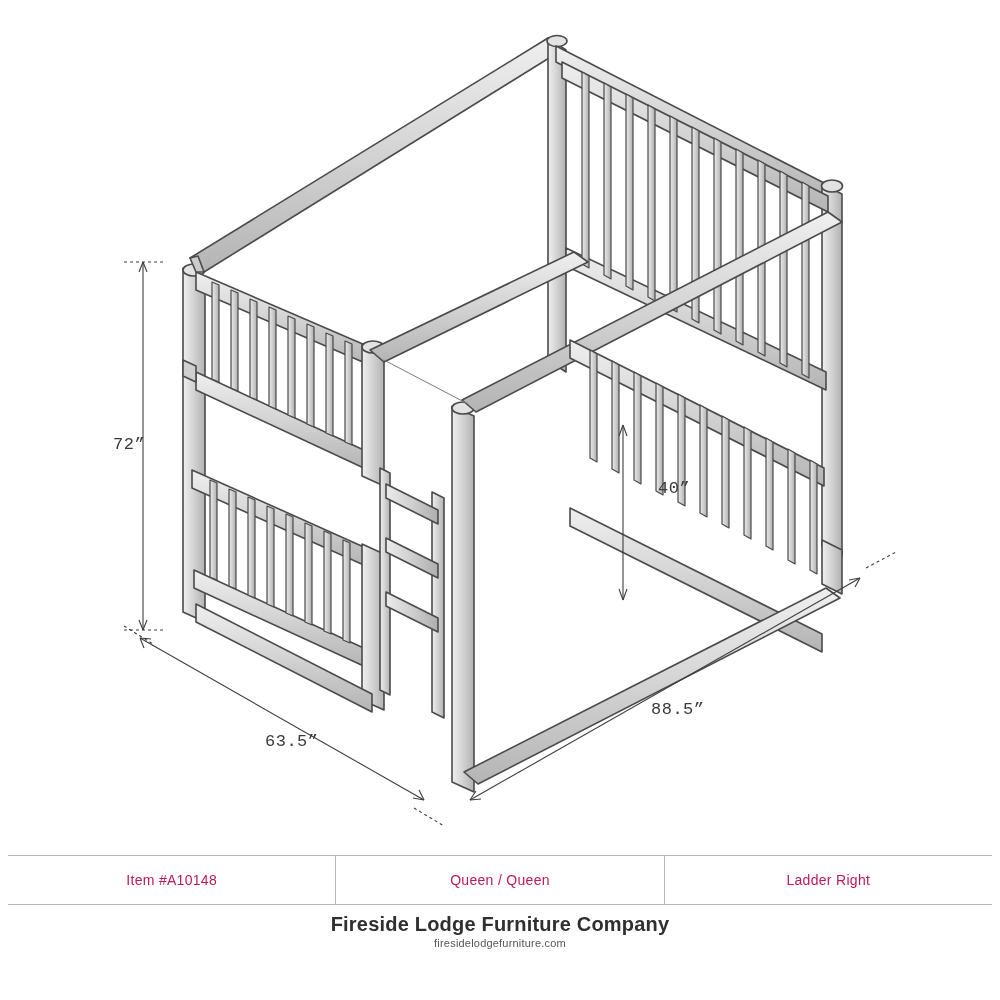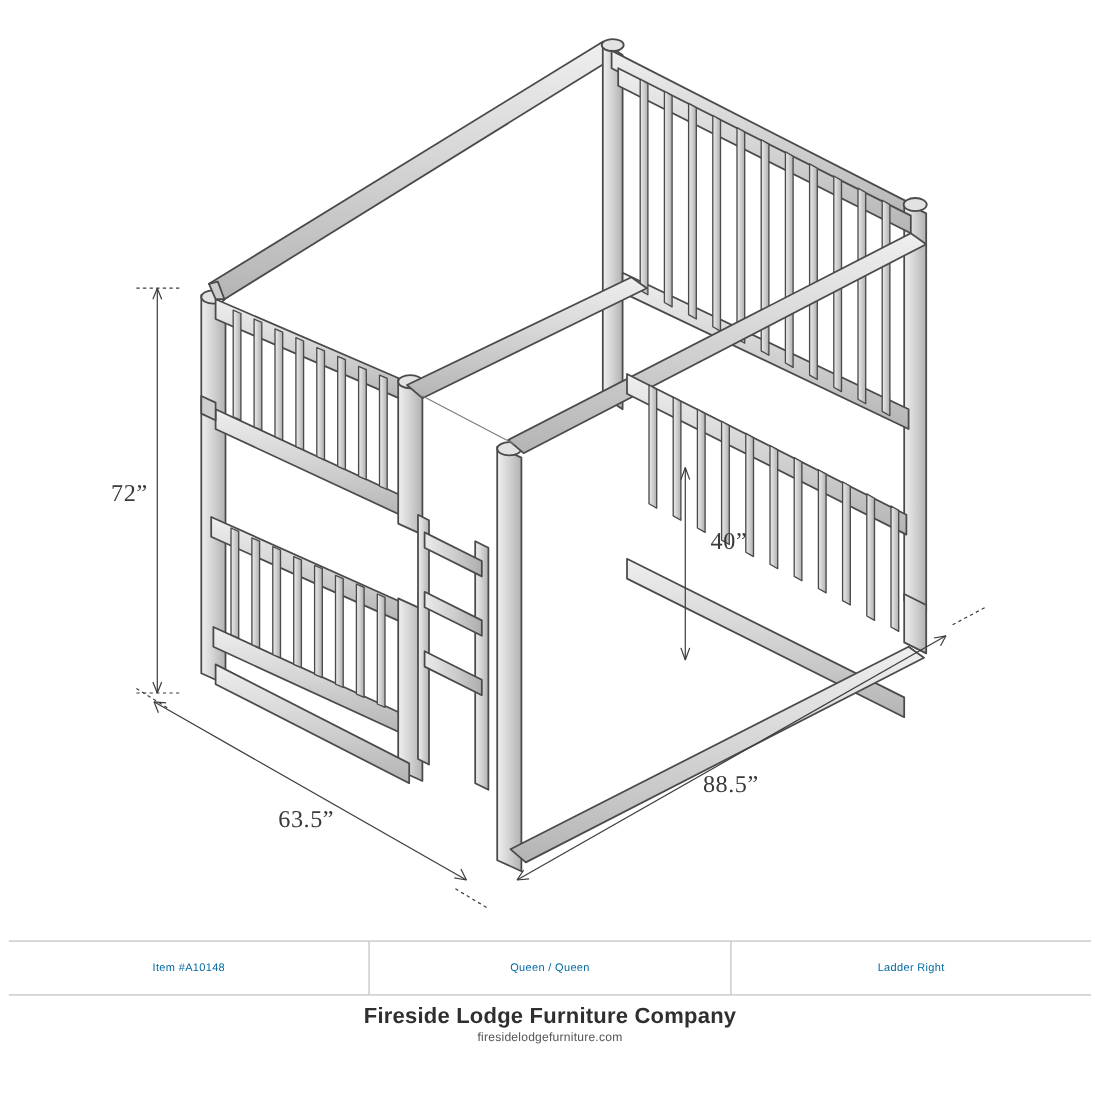--- a/index.html
+++ b/index.html
@@ -26,25 +26,26 @@
     top: 0;
     width: 1000px;
     height: 850px;
   }
   .drawing-area svg {
     display: block;
   }
   
   .dim-label {
     position: absolute;
-    font-family: Liberation Serif, serif;
-    font-size: 22px;
+    font-family: Liberation Mono, monospace;
+    font-size: 17px;
     color: #3a3a3a;
     letter-spacing: 0.5px;
     white-space: nowrap;
+    margin-left: 12px;
   }
   #dim-height-label { left: 101px; top: 435px; }
   #dim-clearance-label { left: 646px; top: 479px; }
   #dim-depth-label { left: 253px; top: 732px; }
   #dim-width-label { left: 639px; top: 700px; }
 
   
   .spec-table {
     position: absolute;
     left: 8px;
@@ -54,22 +55,22 @@
     border-top: 1px solid #b9b9b9;
     border-bottom: 1px solid #b9b9b9;
     display: flex;
     align-items: stretch;
   }
   .spec-cell {
     flex: 1 1 0;
     display: flex;
     align-items: center;
     justify-content: center;
-    font-size: 10px;
-    color: #0369a1;
+    font-size: 14px;
+    color: #be185d;
     border-right: 1px solid #b9b9b9;
     letter-spacing: 0.3px;
   }
   .spec-cell:last-child { border-right: none; }
   .spec-cell:first-child { border-left: none; }
 
   .footer-brand {
     position: absolute;
     left: 0;
     top: 913px;

